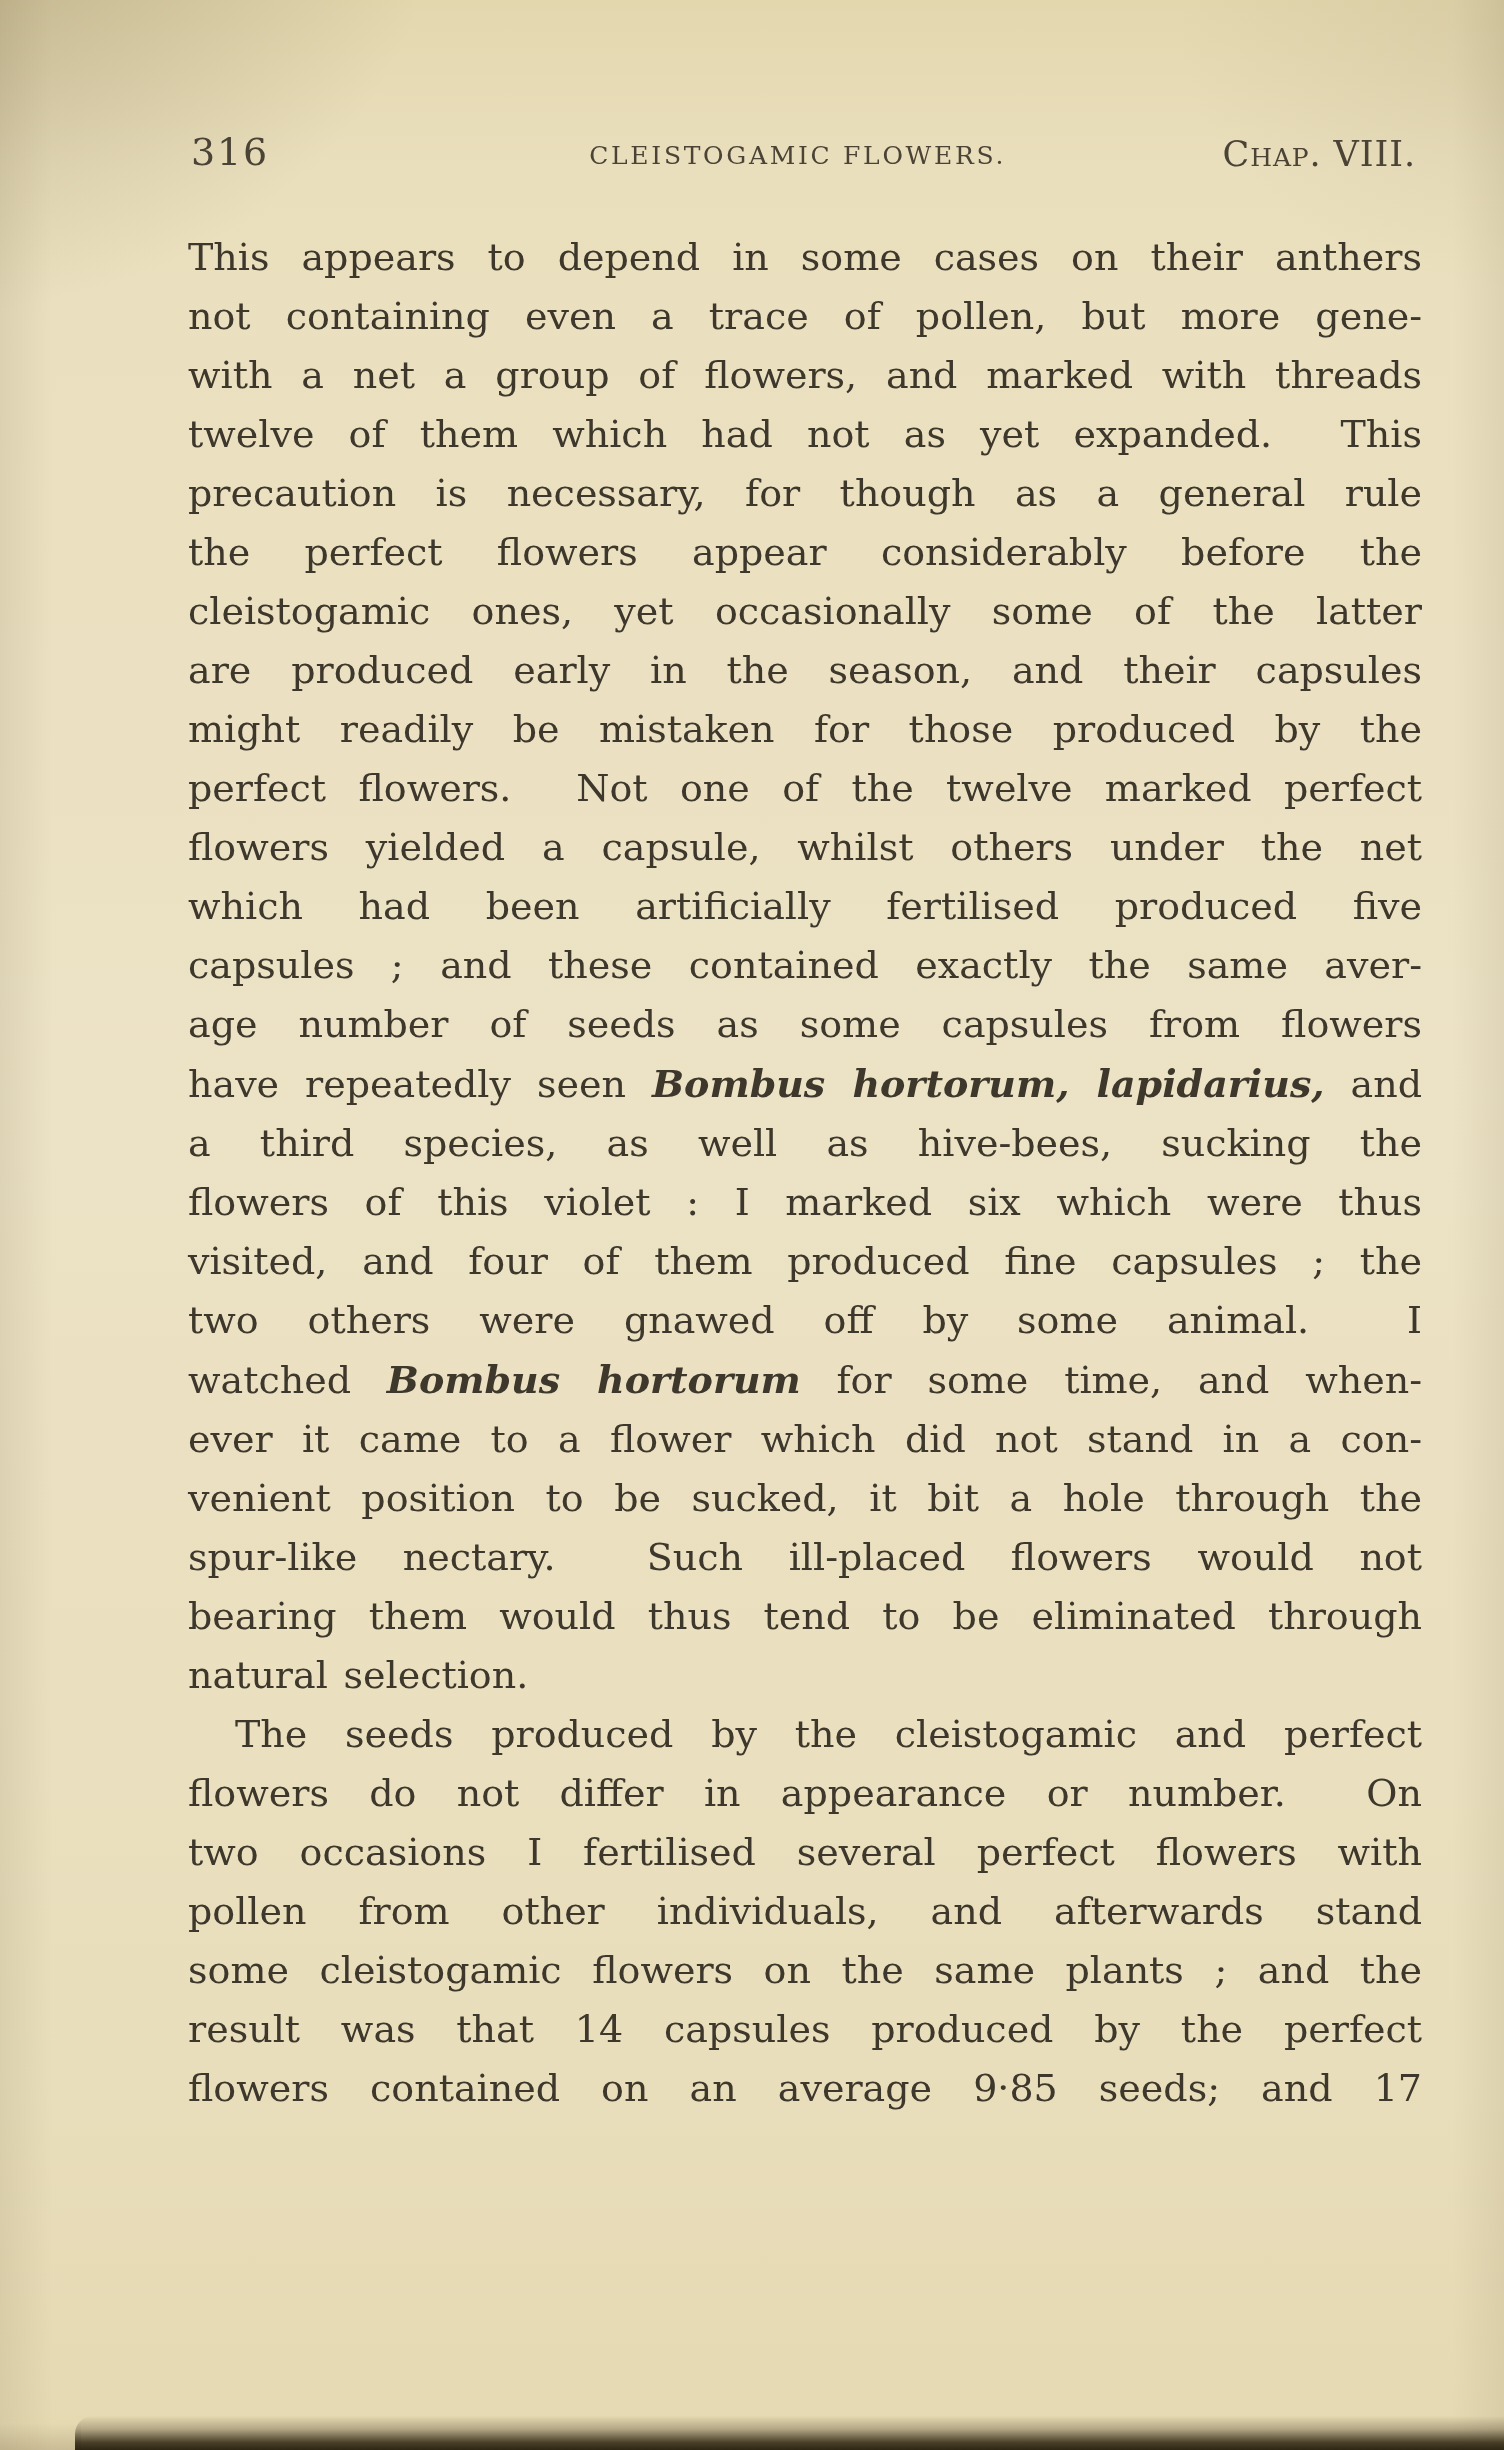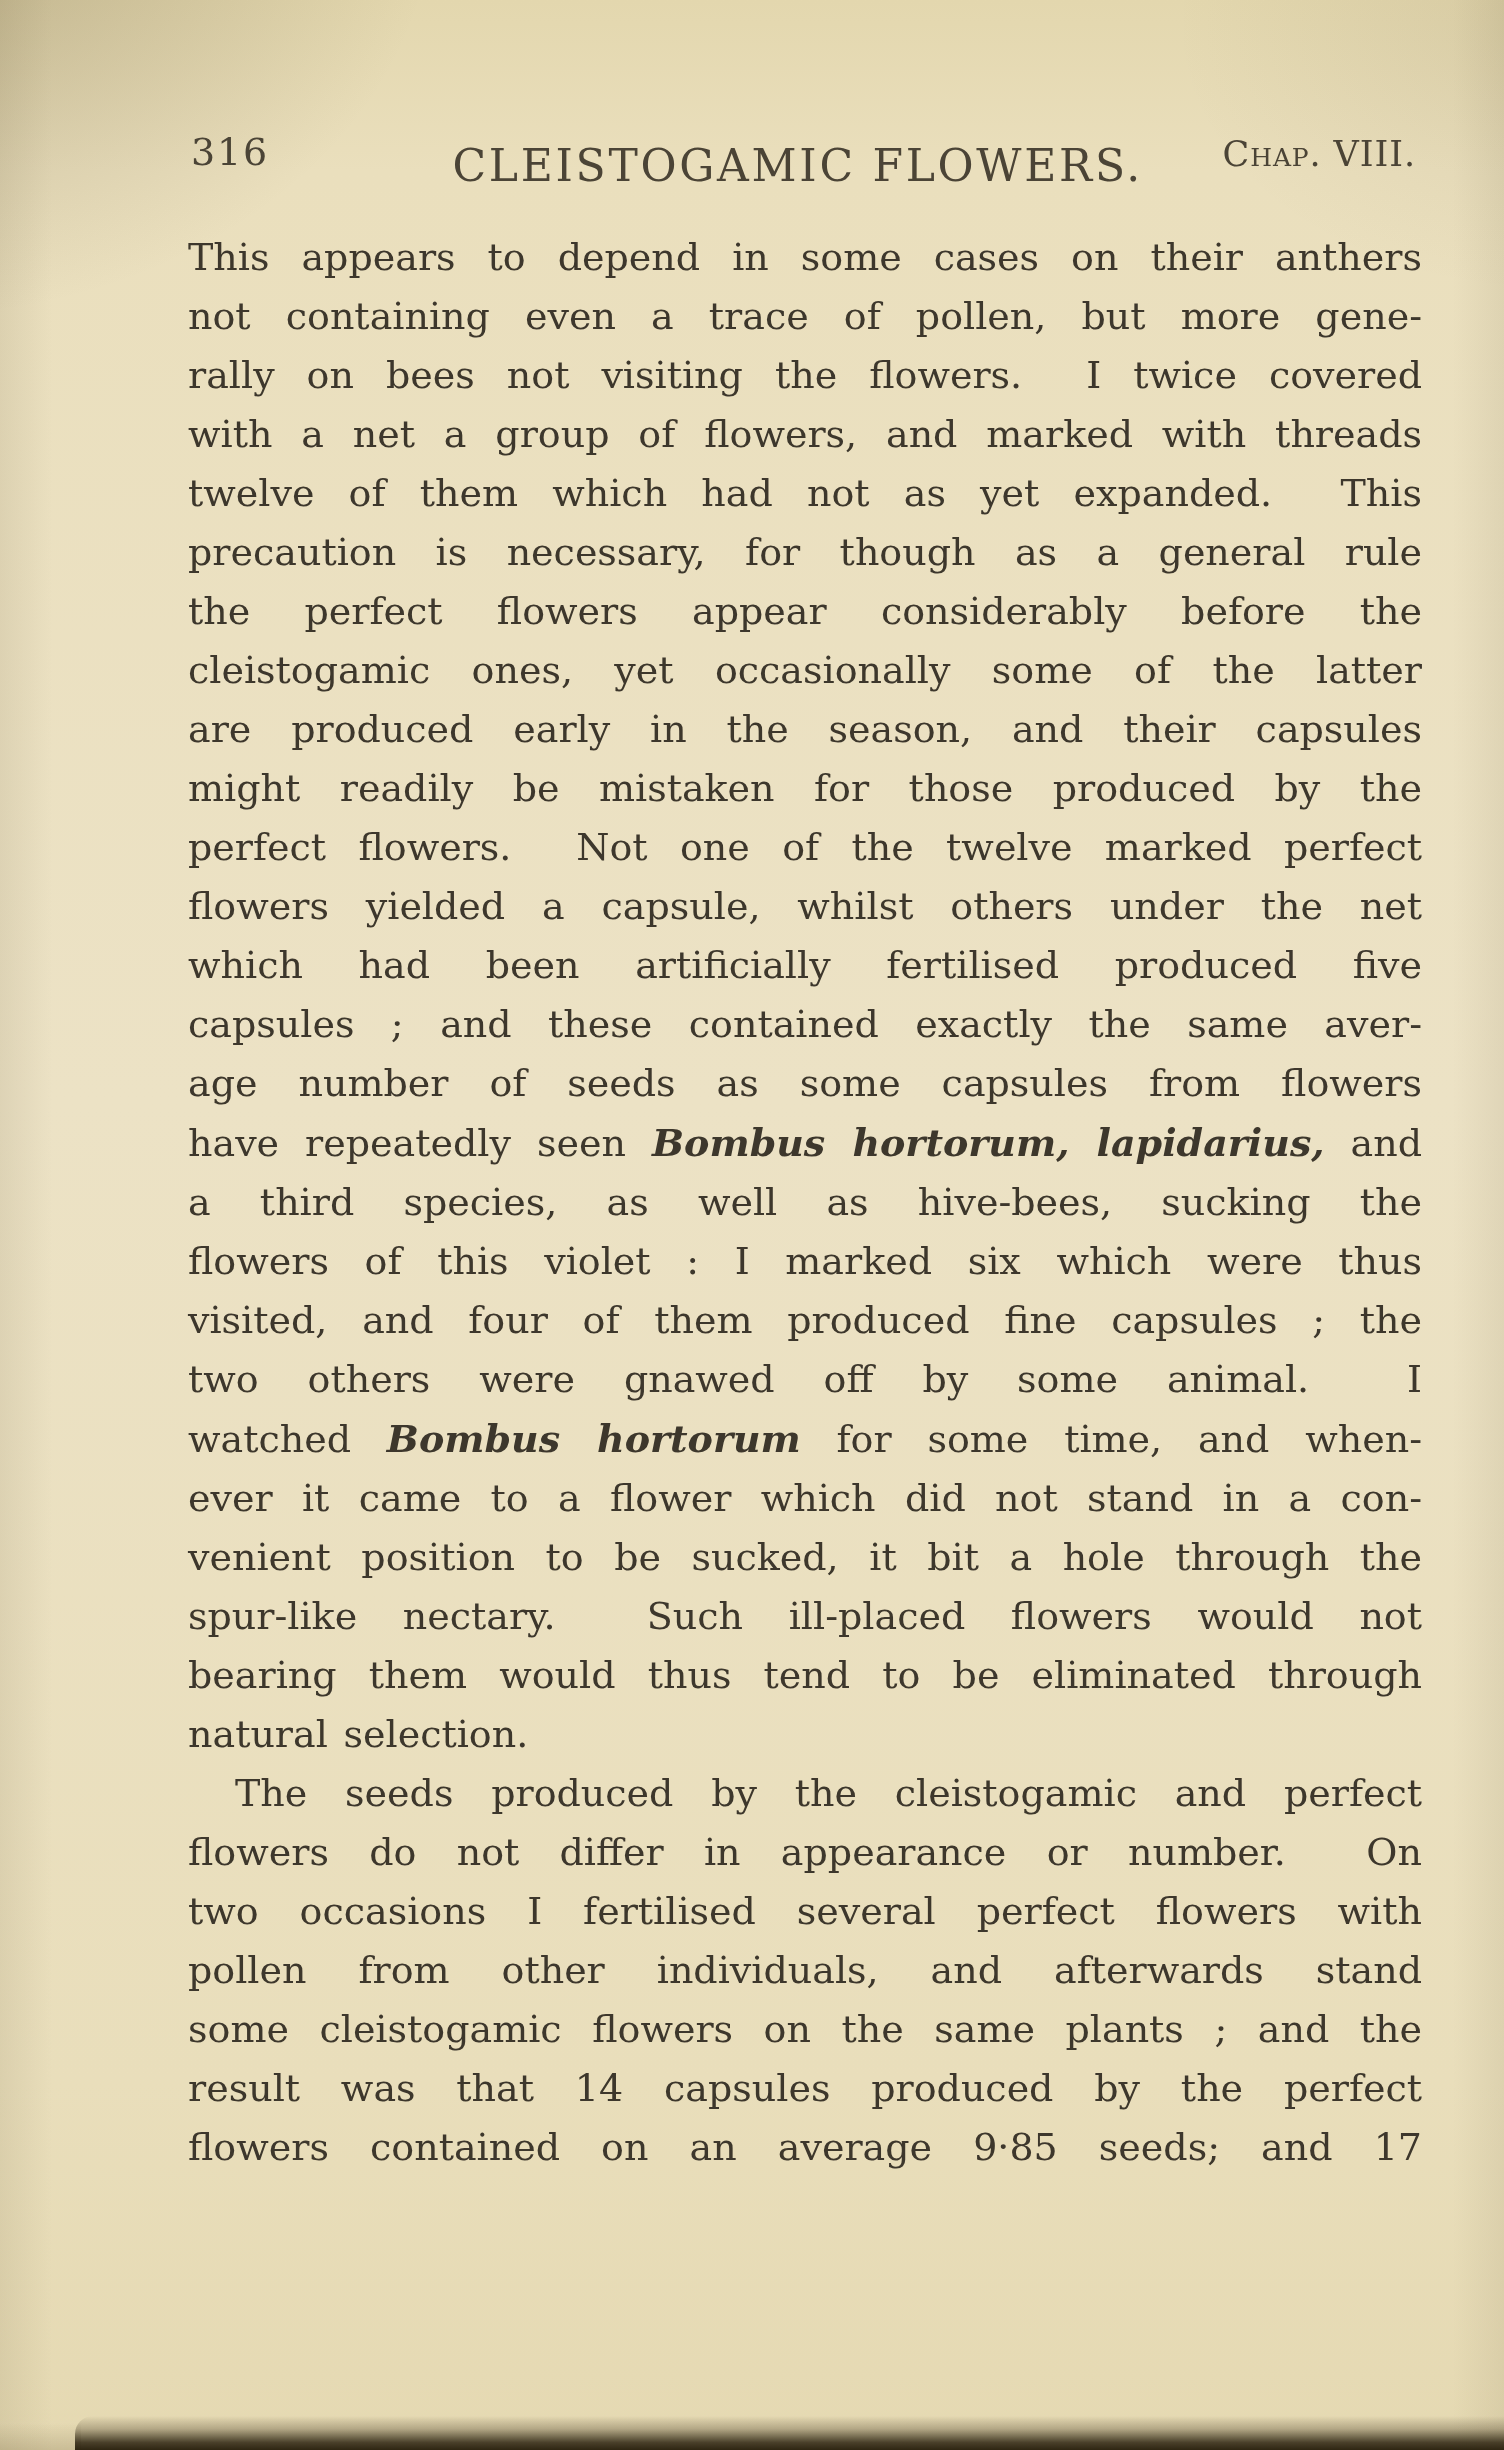--- a/index.html
+++ b/index.html
@@ -24,22 +24,22 @@
   }
   .header{
     position:absolute;left:0;top:132px;width:100%;height:45px;
     color:var(--header-ink);
   }
   .pagenum{
     position:absolute;left:191px;top:0;
     font-size:38px;line-height:41px;letter-spacing:1.8px;
   }
   .runtitle{
-    position:absolute;left:53%;top:14px;transform:translateX(-50%);
-    font-size:44px;line-height:39px;letter-spacing:2.7px;white-space:nowrap;
+    position:absolute;left:53%;top:4px;transform:translateX(-50%);
+    font-size:25px;line-height:39px;letter-spacing:2.7px;white-space:nowrap;
   }
   .chapter{
     position:absolute;right:89px;top:2.7px;
     font-size:35px;line-height:39px;letter-spacing:0.9px;white-space:nowrap;
     font-variant:small-caps;
   }
   .body-text{
     position:absolute;left:188px;top:228px;width:1234px;
     font-size:38px;line-height:59px;
     word-spacing:3.6px;
@@ -75,21 +75,20 @@
   <div class="header">
     <span class="pagenum">316</span>
     <span class="runtitle">CLEISTOGAMIC FLOWERS.</span>
     <span class="chapter">Chap. VIII.</span>
   </div>
 
   <div class="body-text" id="body-text">
       <div class="para">
         <div class="line"><span class="">This appears to depend in some cases on their anthers</span></div>
         <div class="line"><span class="">not containing even a trace of pollen, but more gene-</span></div>
-        <div class="line"><span class="">rally on bees not visiting the flowers.&nbsp; I twice covered</span></div>
         <div class="line"><span class="">with a net a group of flowers, and marked with threads</span></div>
         <div class="line"><span class="">twelve of them which had not as yet expanded.&nbsp; This</span></div>
         <div class="line"><span class="">precaution is necessary, for though as a general rule</span></div>
         <div class="line"><span class="">the perfect flowers appear considerably before the</span></div>
         <div class="line"><span class="">cleistogamic ones, yet occasionally some of the latter</span></div>
         <div class="line"><span class="">are produced early in the season, and their capsules</span></div>
         <div class="line"><span class="">might readily be mistaken for those produced by the</span></div>
         <div class="line"><span class="">perfect flowers.&nbsp; Not one of the twelve marked perfect</span></div>
         <div class="line"><span class="">flowers yielded a capsule, whilst others under the net</span></div>
         <div class="line"><span class="">which had been artificially fertilised produced five</span></div>

